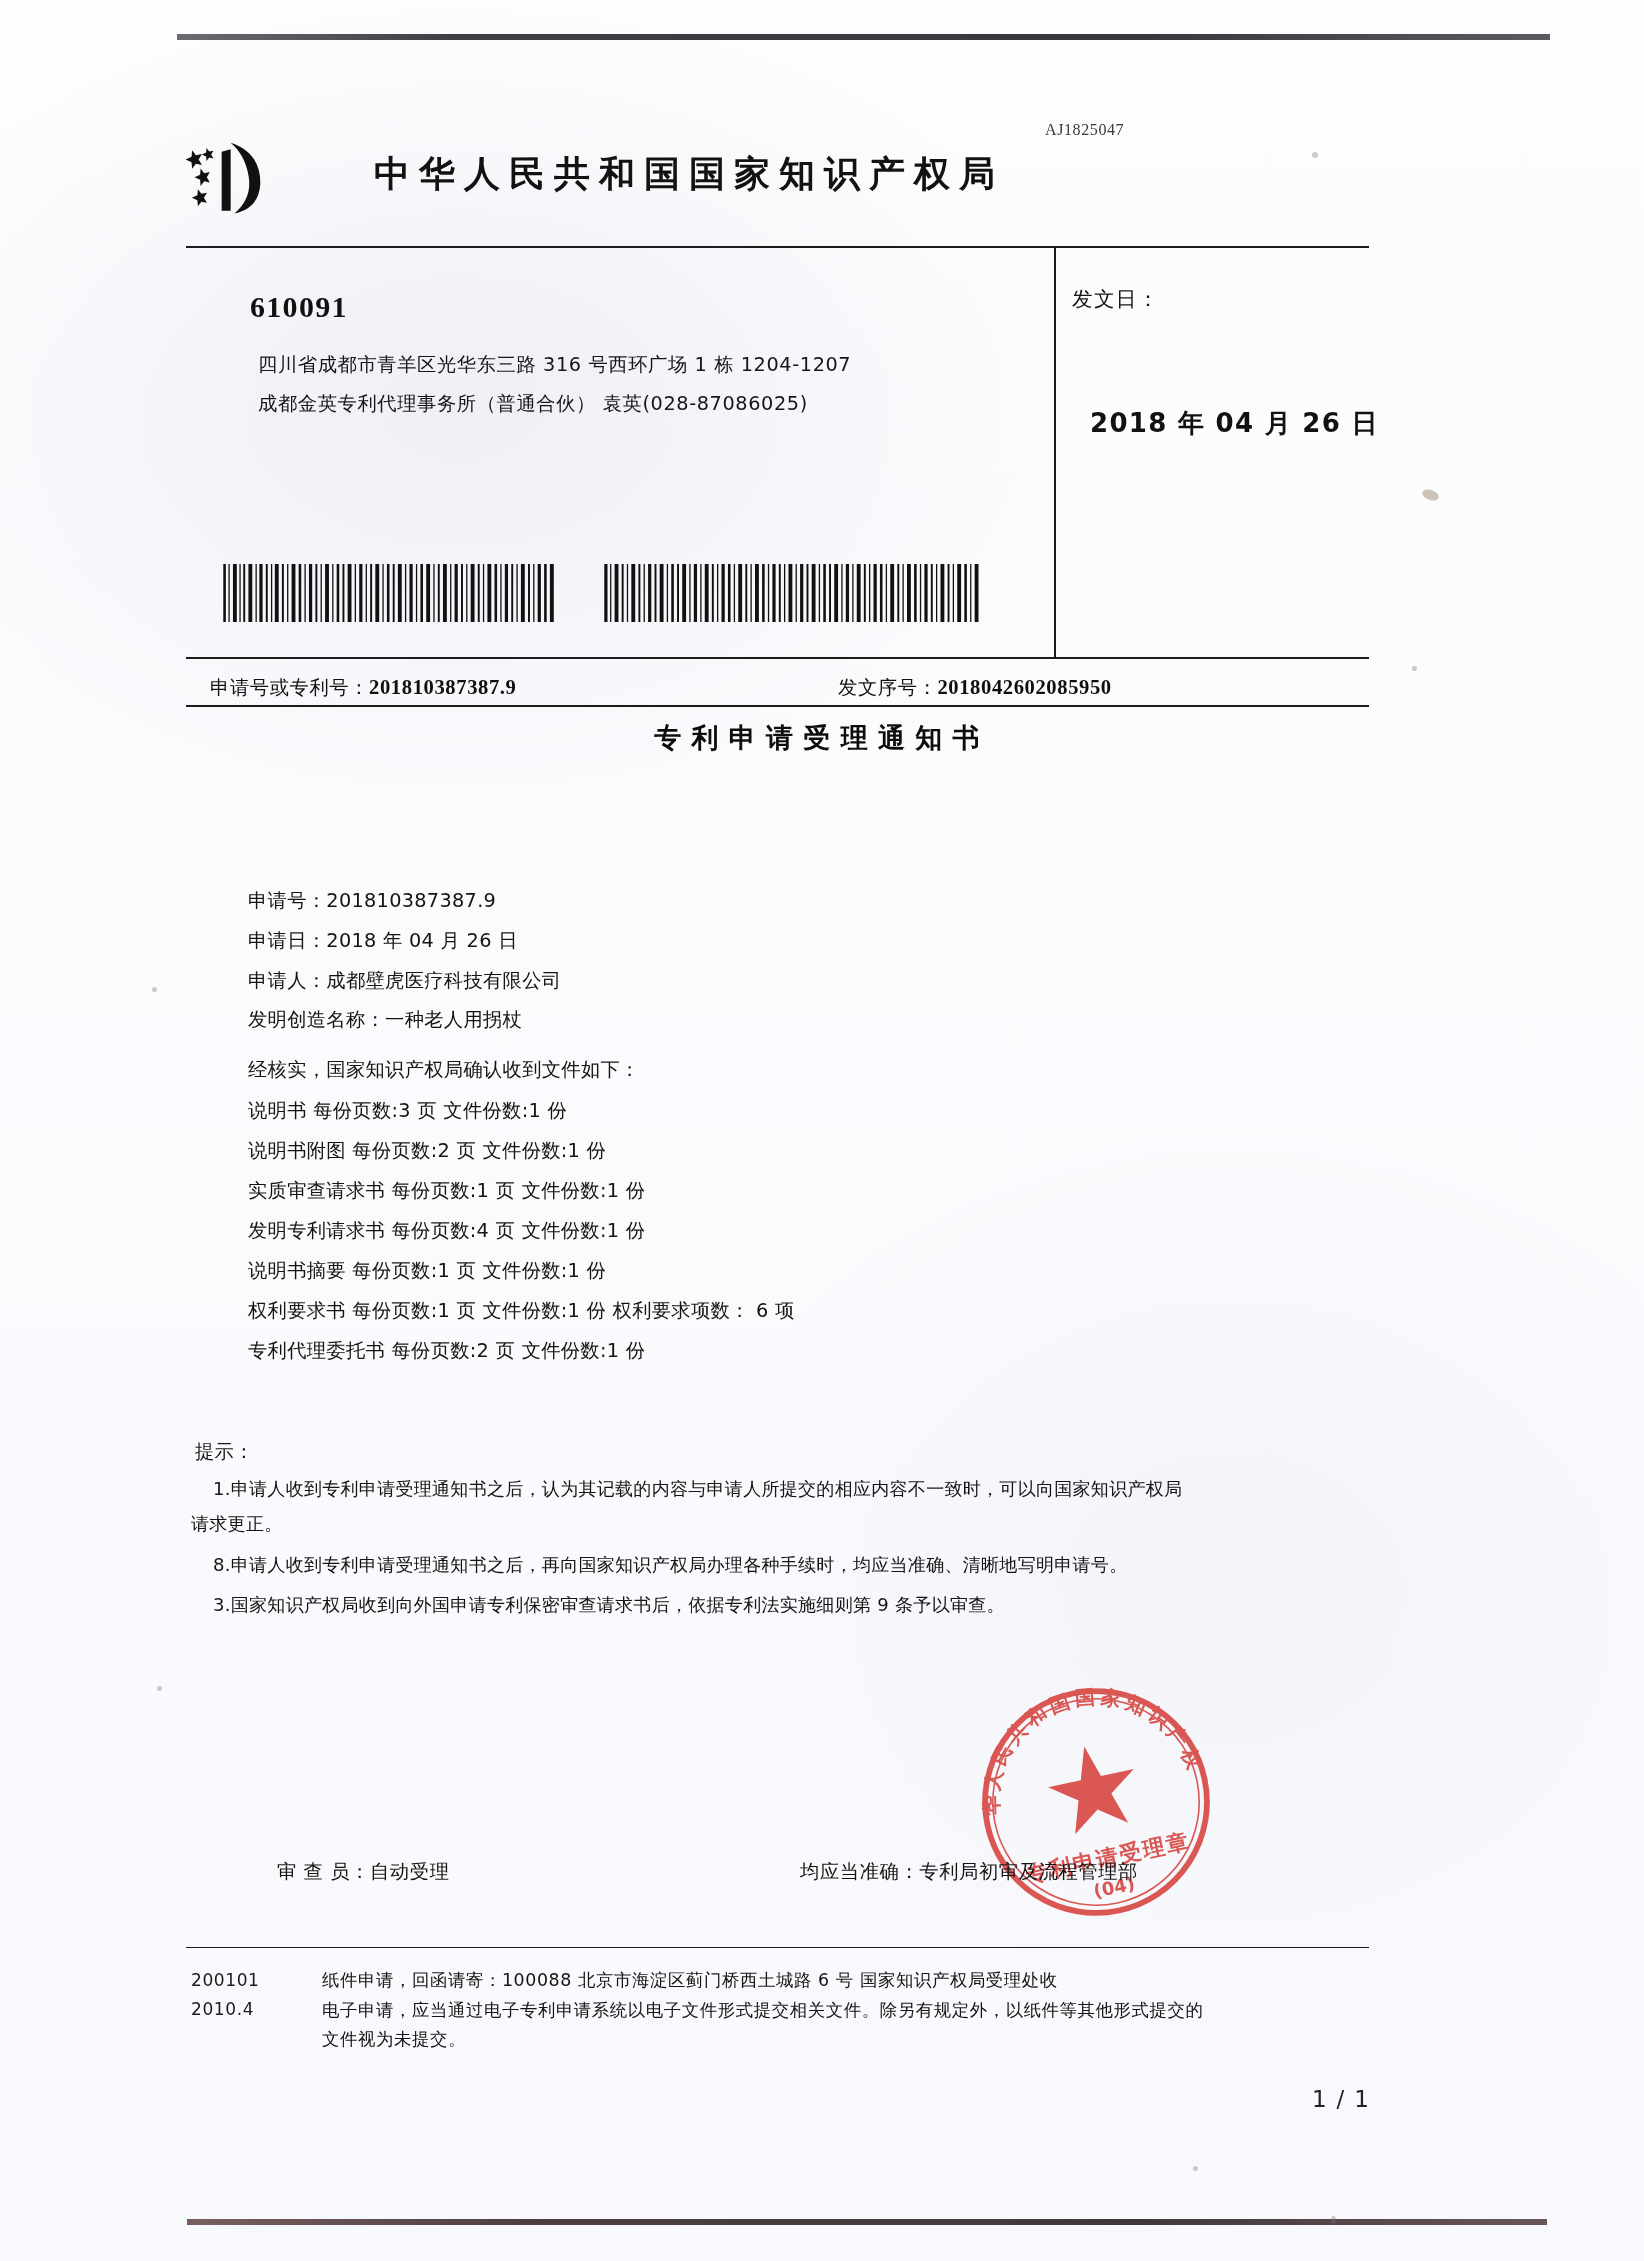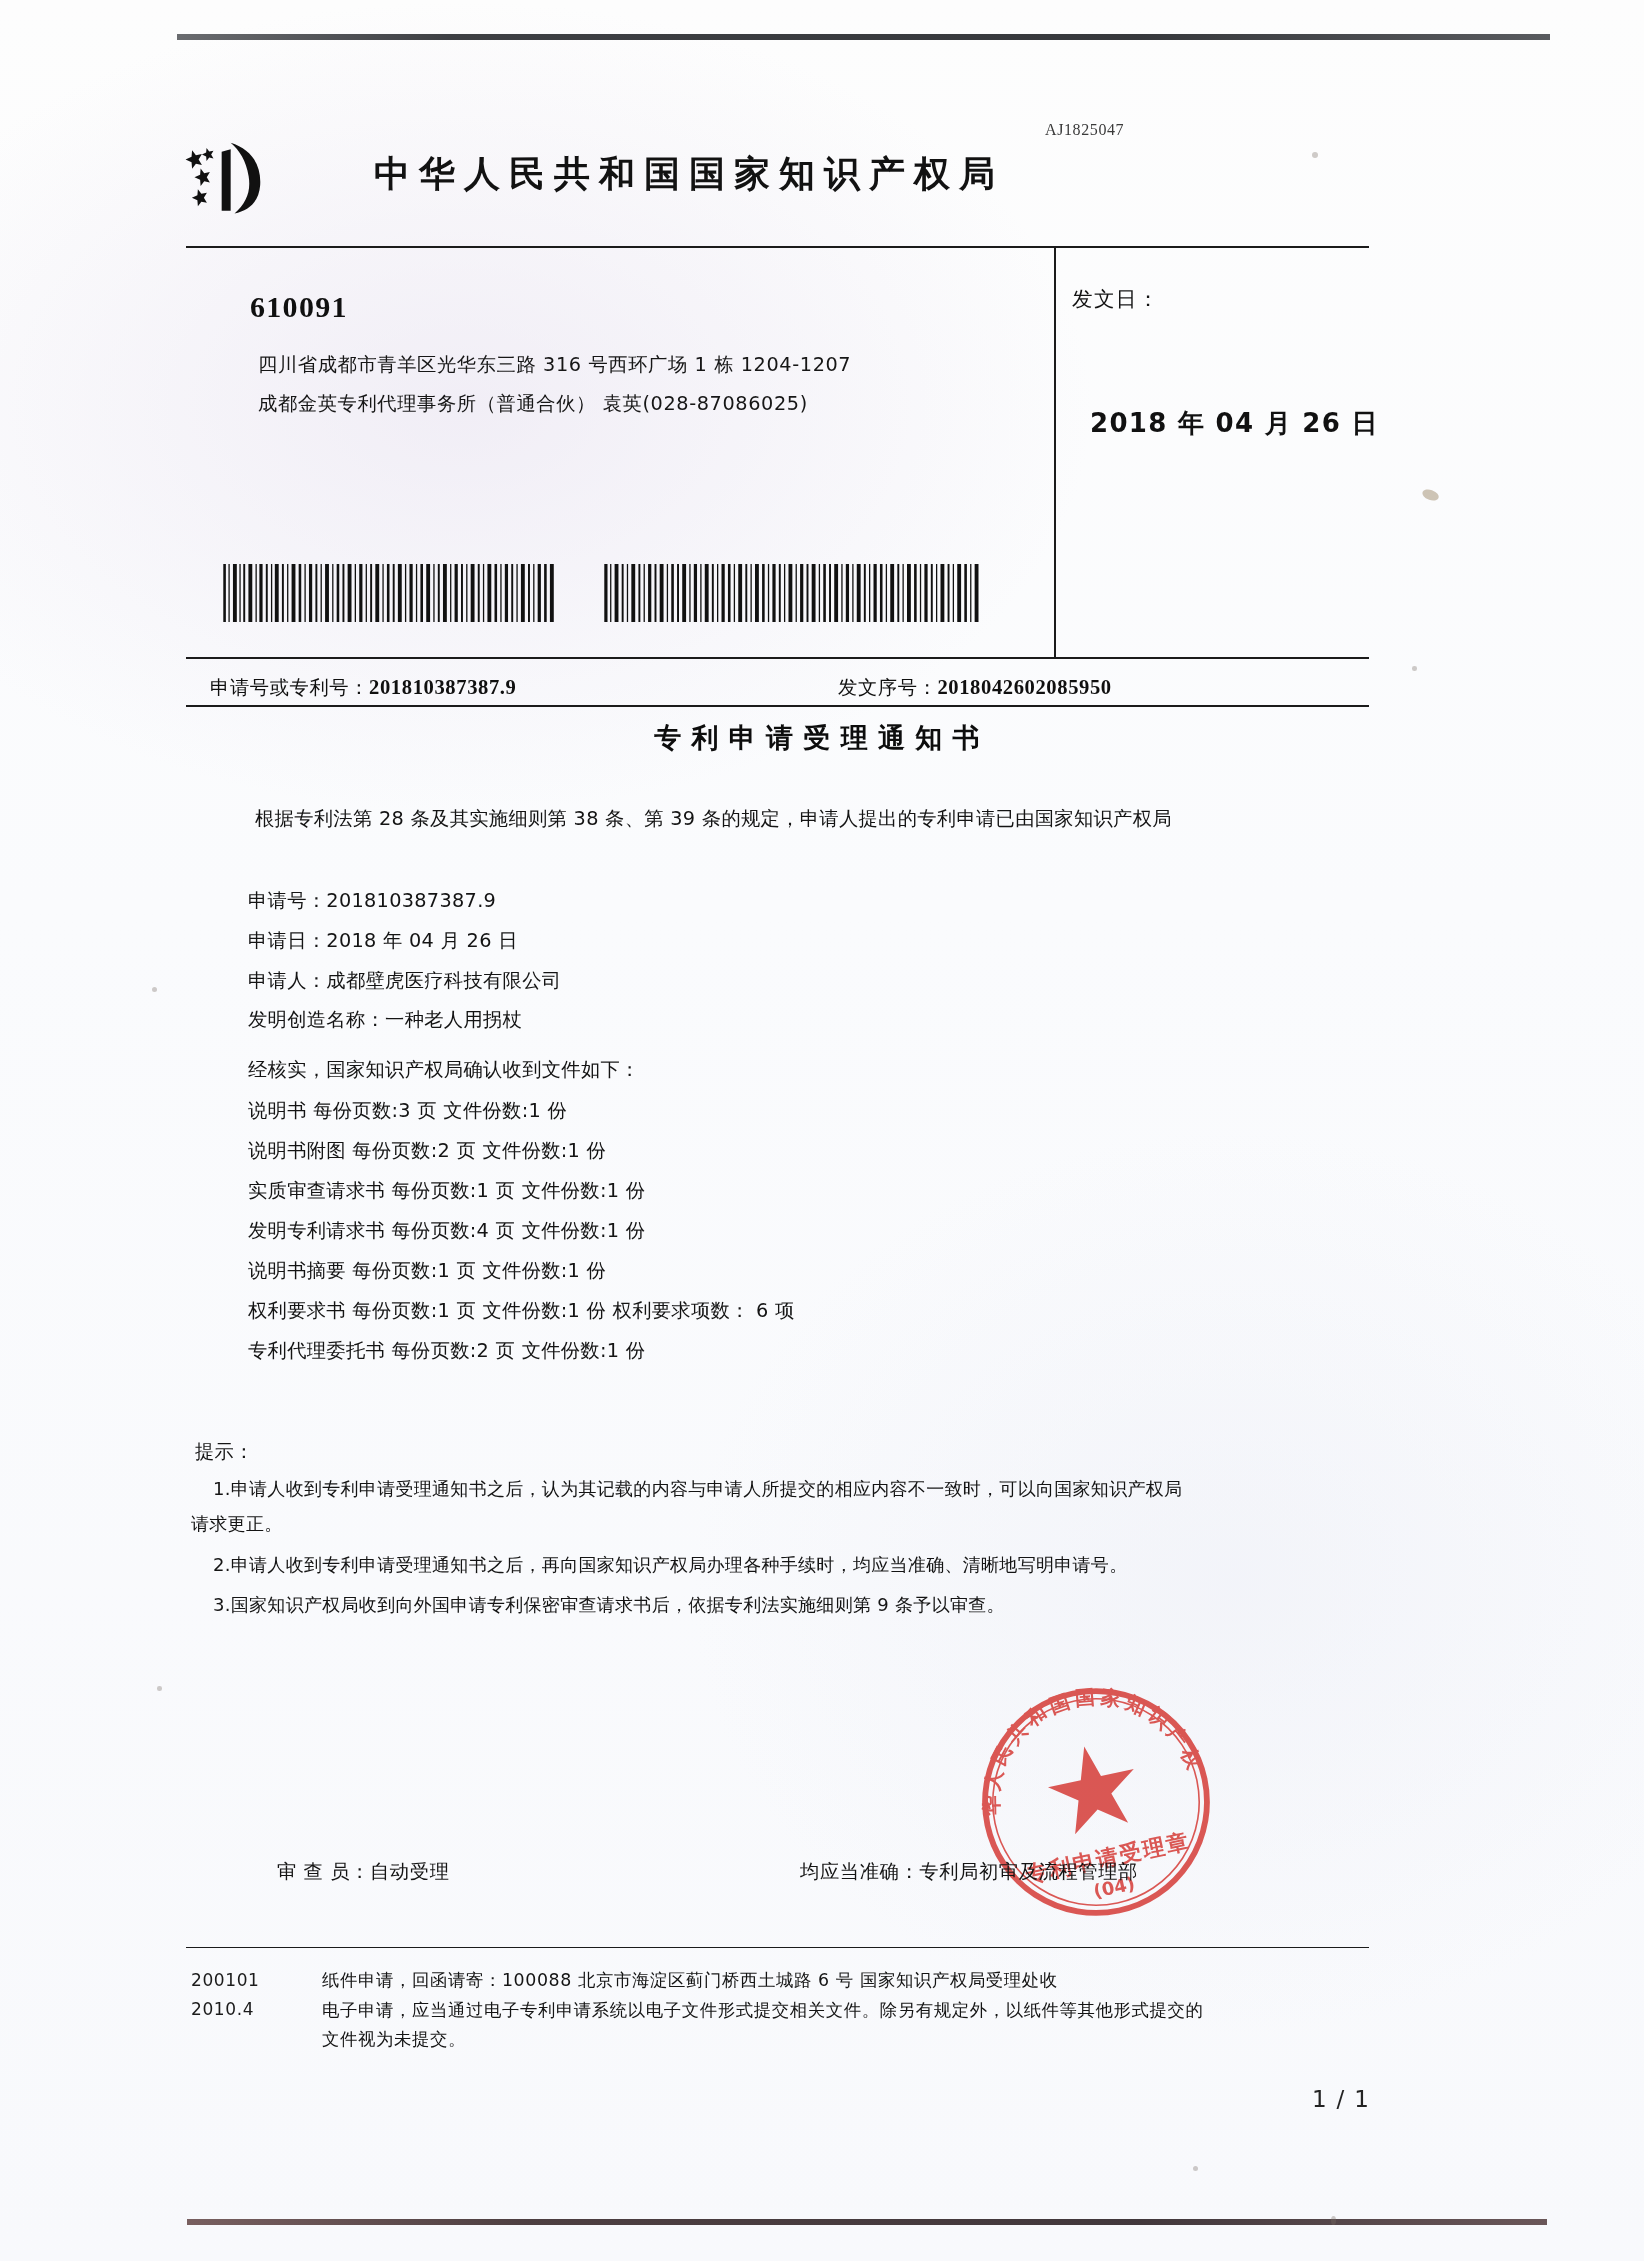--- a/index.html
+++ b/index.html
@@ -412,40 +412,39 @@
 
   <div class="appno">
     <span>申请号或专利号：</span><b>201810387387.9</b>
   </div>
   <div class="serialno">
     <span>发文序号：</span><b>2018042602085950</b>
   </div>
 
   <div class="notice-title">专利申请受理通知书</div>
 
-  <div class="body-text para1-l1">根据专利法第 28 条及其实施细则第 38 条、第 39 条的规定，申请人提出的专利申请已由国家知识产权局</div>
 
   <div class="body-text field-line" style="top:887px">申请号：201810387387.9</div>
   <div class="body-text field-line" style="top:927px">申请日：2018 年 04 月 26 日</div>
   <div class="body-text field-line" style="top:967px">申请人：成都壁虎医疗科技有限公司</div>
   <div class="body-text field-line" style="top:1006px">发明创造名称：一种老人用拐杖</div>
 
   <div class="body-text sec2-title">经核实，国家知识产权局确认收到文件如下：</div>
   <div class="body-text doc-item" style="top:1097px">说明书 每份页数:3 页  文件份数:1 份</div>
   <div class="body-text doc-item" style="top:1137px">说明书附图 每份页数:2 页  文件份数:1 份</div>
   <div class="body-text doc-item" style="top:1177px">实质审查请求书 每份页数:1 页  文件份数:1 份</div>
   <div class="body-text doc-item" style="top:1217px">发明专利请求书 每份页数:4 页  文件份数:1 份</div>
   <div class="body-text doc-item" style="top:1257px">说明书摘要 每份页数:1 页  文件份数:1 份</div>
   <div class="body-text doc-item" style="top:1297px">权利要求书 每份页数:1 页  文件份数:1 份  权利要求项数：  6 项</div>
   <div class="body-text doc-item" style="top:1337px">专利代理委托书 每份页数:2 页  文件份数:1 份</div>
 
   <div class="body-text tips-head">提示：</div>
   <div class="body-text tip" style="left:213px;top:1477px">1.申请人收到专利申请受理通知书之后，认为其记载的内容与申请人所提交的相应内容不一致时，可以向国家知识产权局</div>
   <div class="body-text tip" style="left:191px;top:1512px">请求更正。</div>
-  <div class="body-text tip" style="left:213px;top:1553px">2.申请人收到专利申请受理通知书之后，再向国家知识产权局办理各种手续时，均应当准确、清晰地写明申请号。</div>
+  <div class="body-text tip" style="left:213px;top:1553px">8.申请人收到专利申请受理通知书之后，再向国家知识产权局办理各种手续时，均应当准确、清晰地写明申请号。</div>
   <div class="body-text tip" style="left:213px;top:1593px">3.国家知识产权局收到向外国申请专利保密审查请求书后，依据专利法实施细则第 9 条予以审查。</div>
 
   <div class="seal">
     <svg viewBox="0 0 400 400" width="258" height="258">
       <defs>
         <path id="sealarc" d="M 200,200 m -152,0 a 152,152 0 1,1 304,0" fill="none"></path>
         <path id="sealarcbot" d="M 200,200 m -118,0 a 118,118 0 1,0 236,0" fill="none"></path>
       </defs>
       <g opacity="0.82">
         <circle cx="200" cy="200" r="172" fill="none" stroke="#d4342f" stroke-width="9"></circle>

